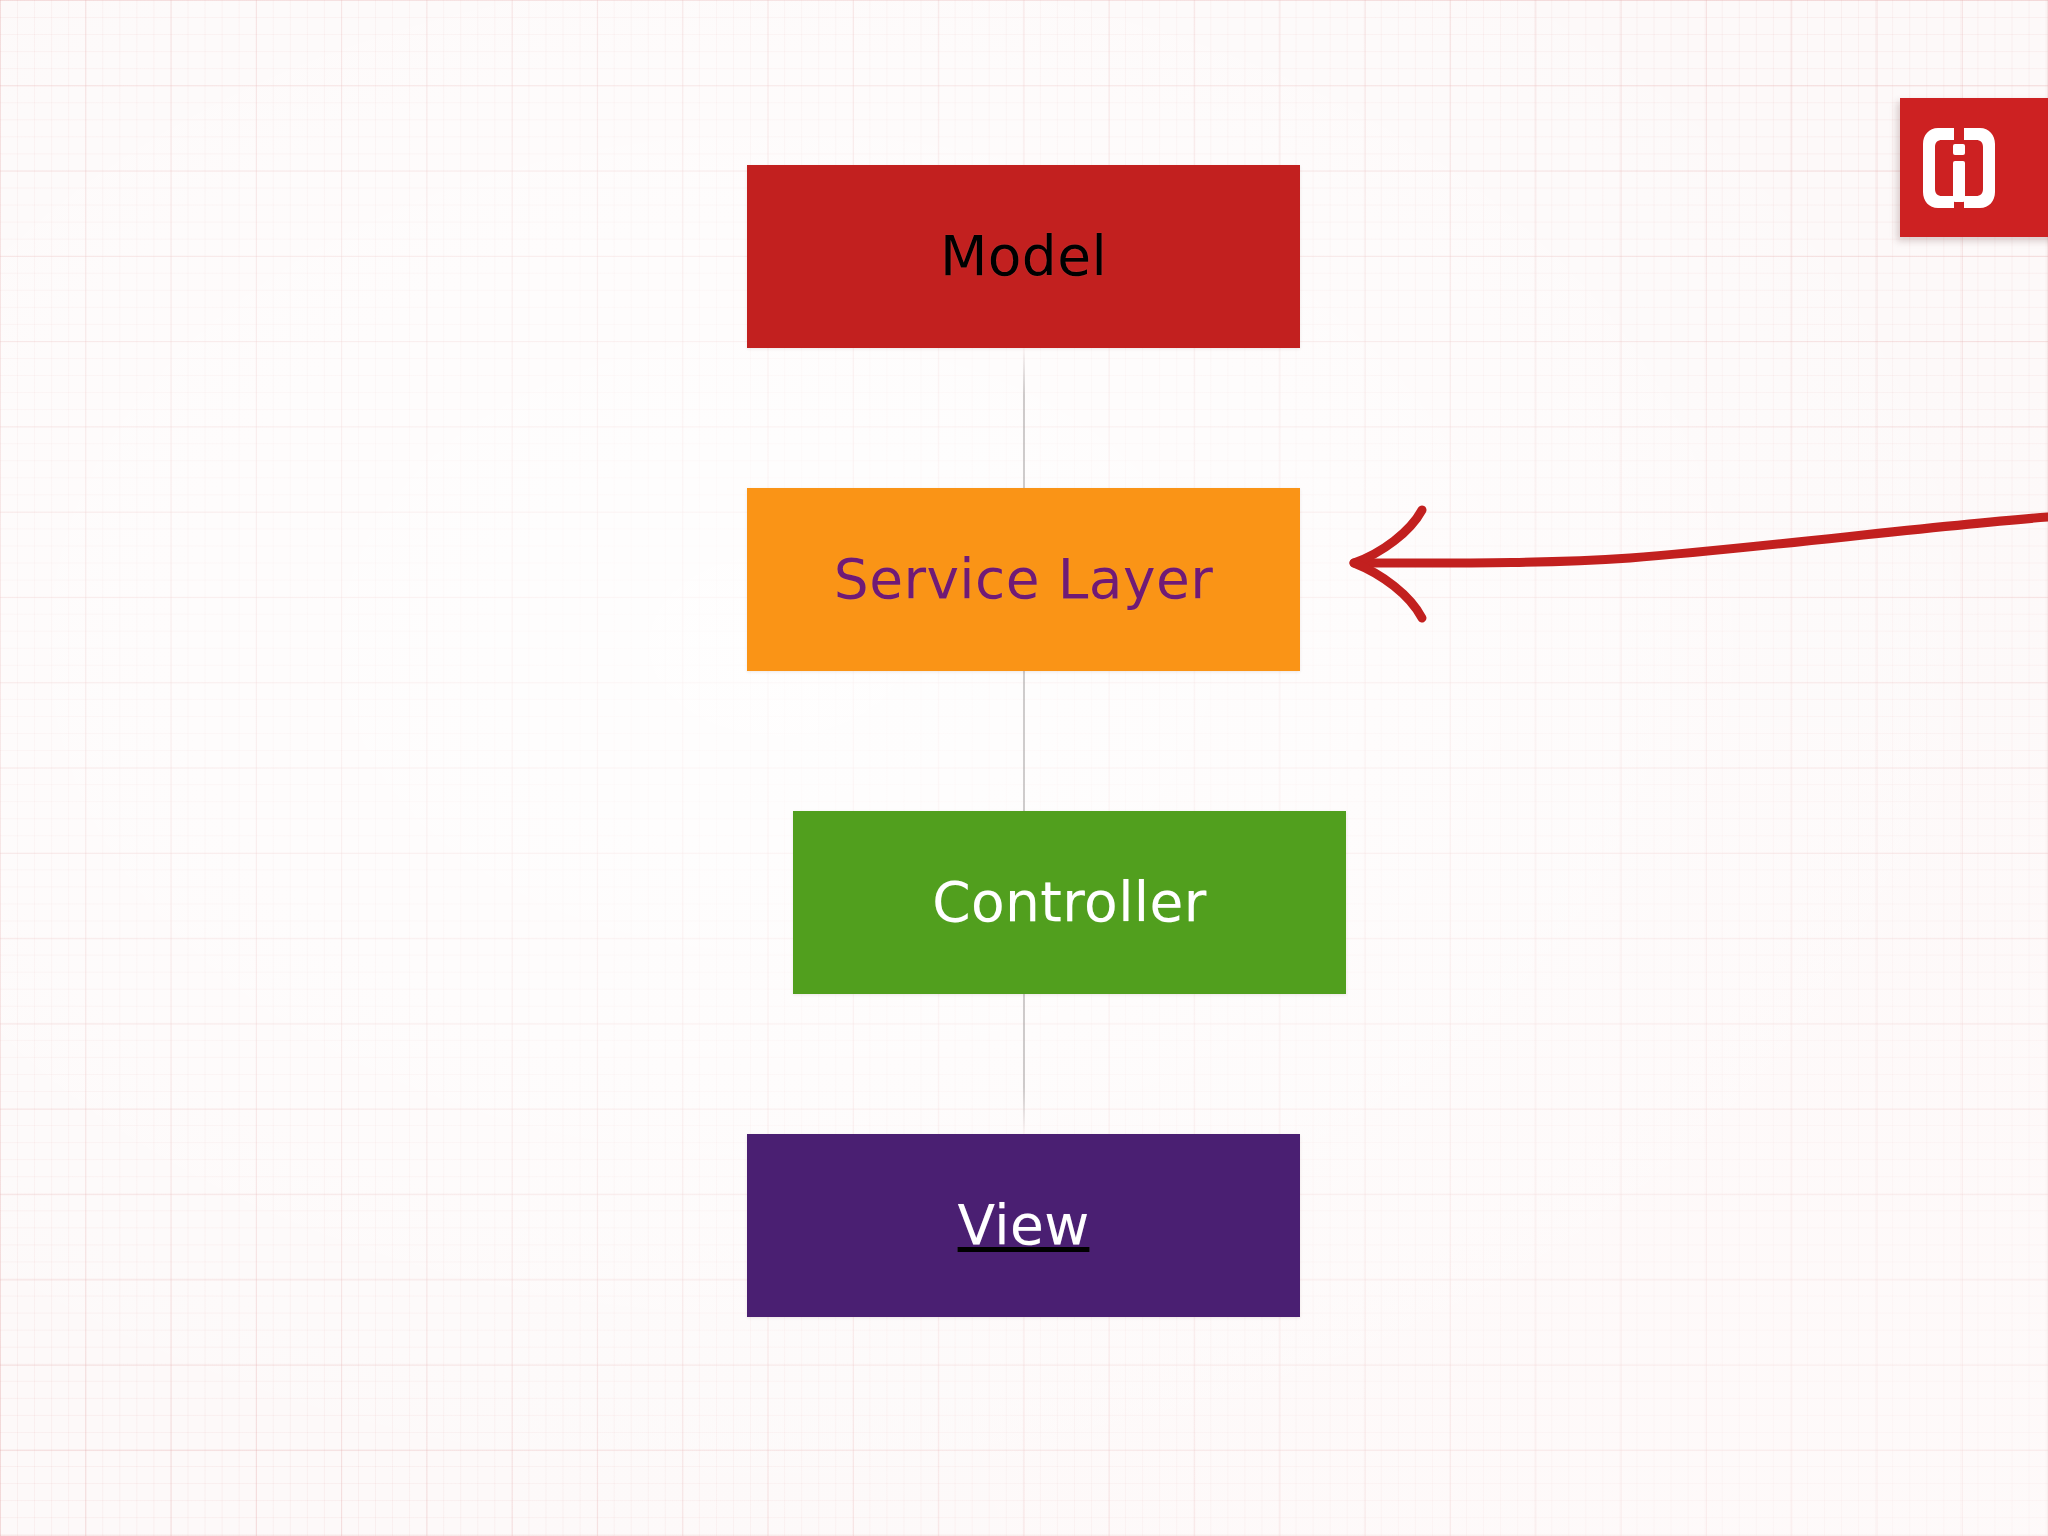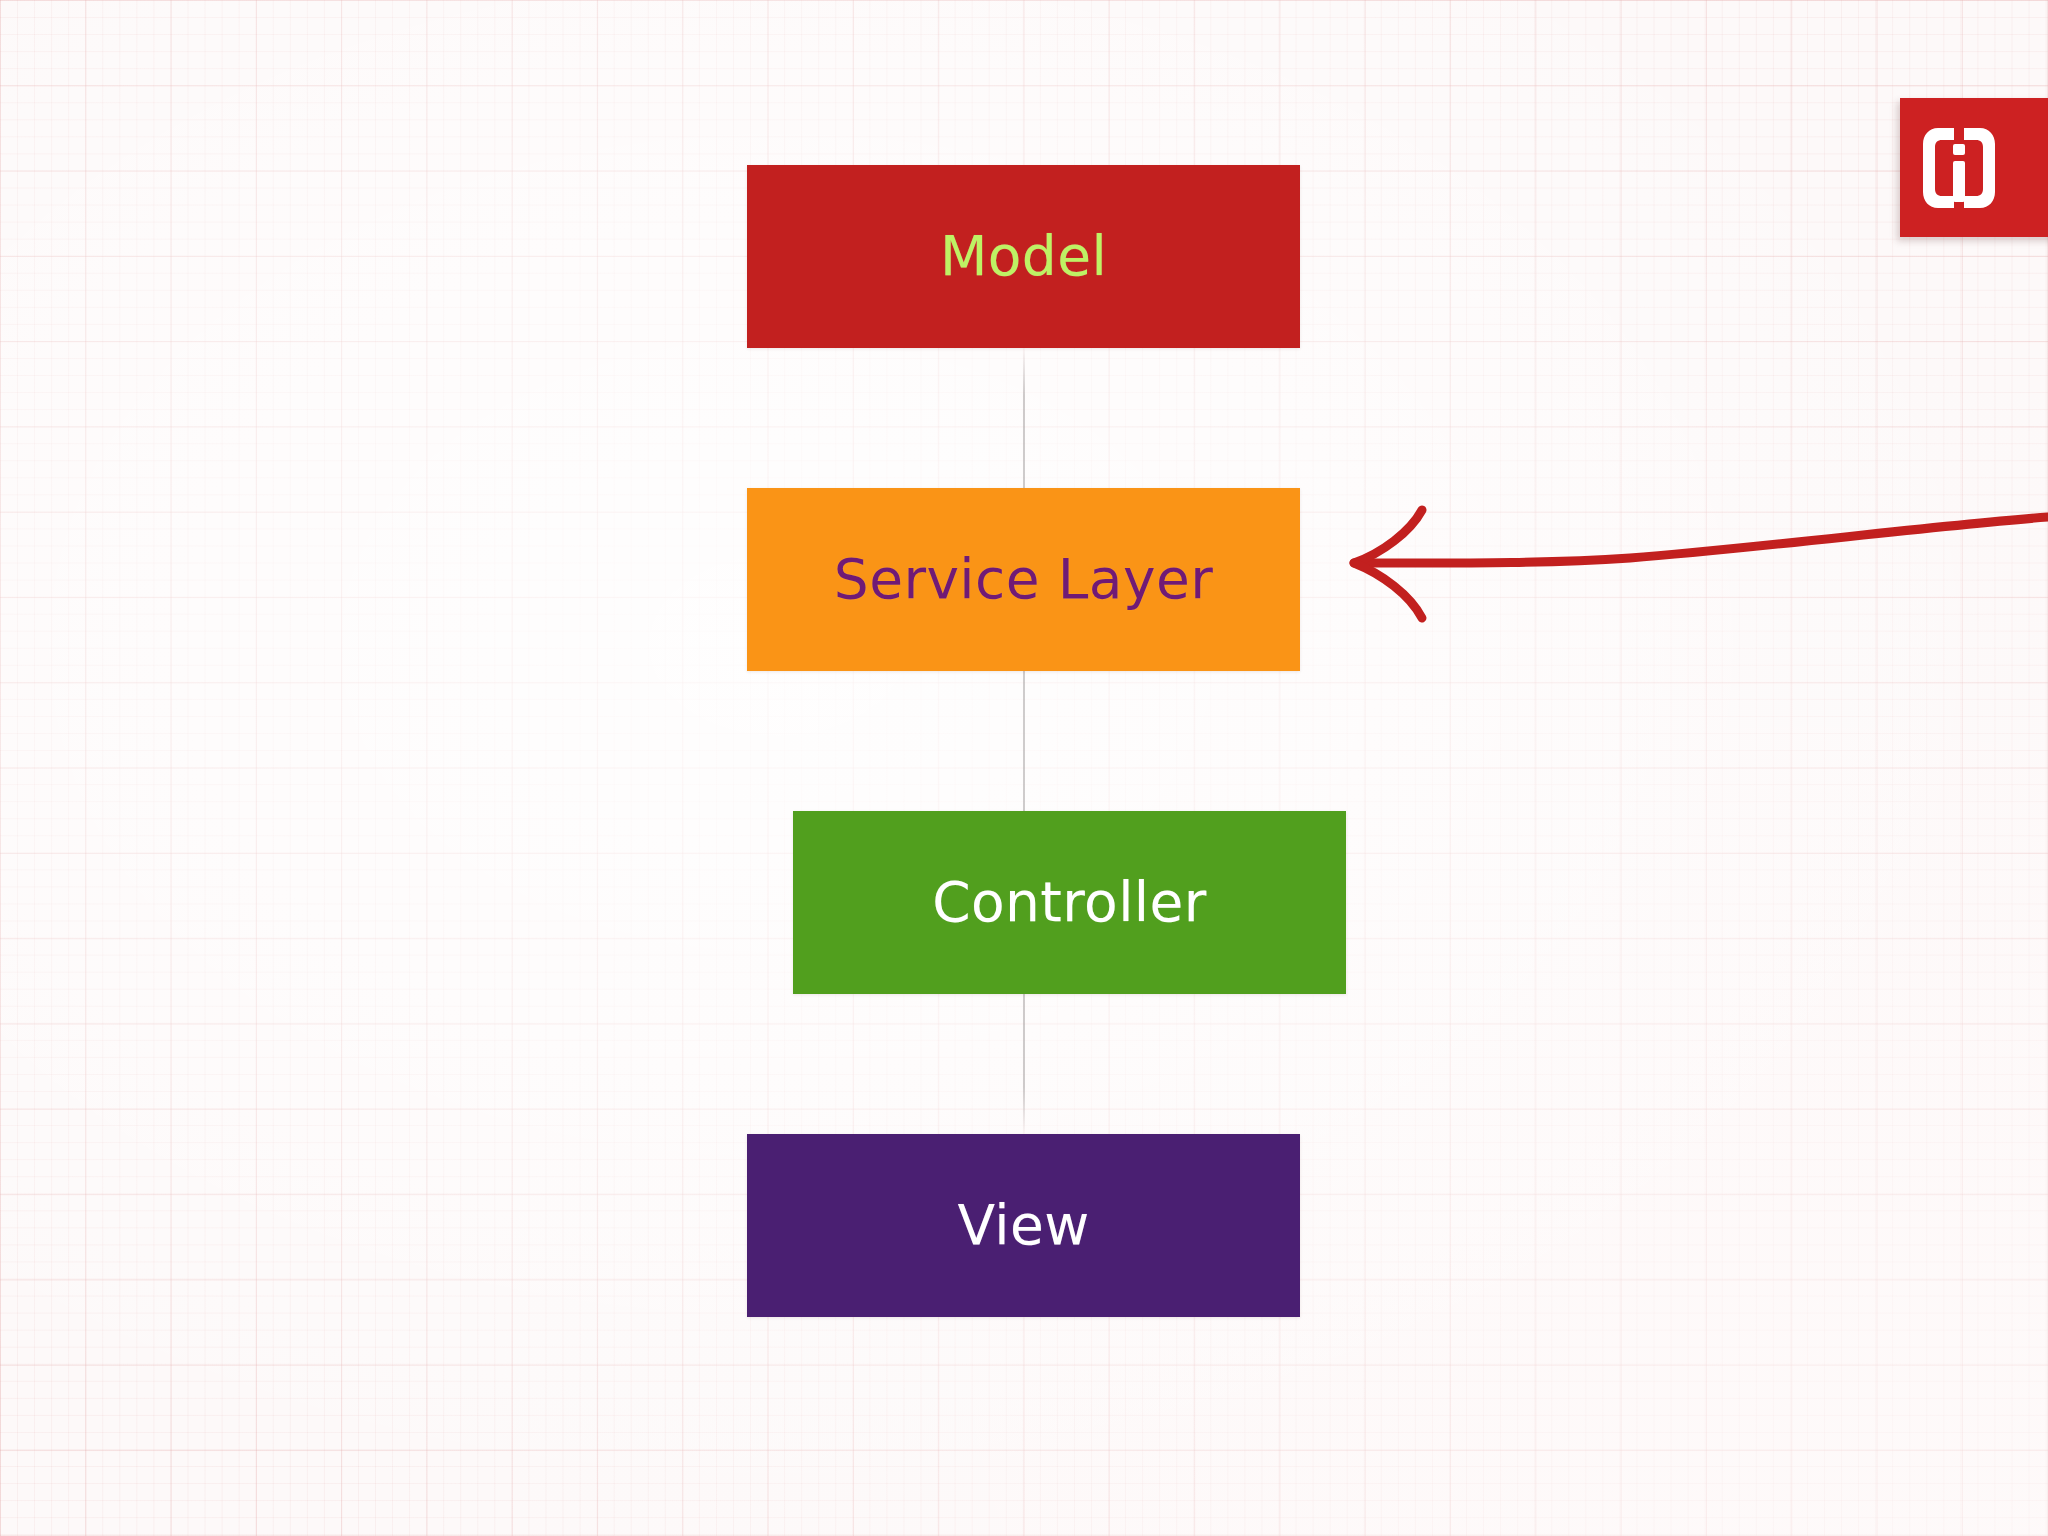--- a/index.html
+++ b/index.html
@@ -72,21 +72,21 @@
     font-weight: 400;
     letter-spacing: 0.4px;
     line-height: 1;
     white-space: nowrap;
     text-shadow: 0 0 1px rgba(255,255,255,0.25);
   }
 
   #layer-box-0 { top: 165px; }
   #layer-box-1 { top: 488px; }
   #layer-box-2 { top: 811px; }
-  #layer-box-3 { top: 1134px; }
+  #layer-box-3 { top: 1134px; text-decoration: underline; }
 
   
   #annotation-arrow {
     position: absolute;
     left: 1330px;
     top: 470px;
     width: 718px;
     height: 190px;
     pointer-events: none;
   }
@@ -115,21 +115,21 @@
 </head>
 <body>
 
 <div id="canvas" style="background-color: rgb(253, 249, 249);">
 
   <div id="paper-wash"></div>
 
   <div id="connector-spine" style="left: 1023px; top: 348px; height: 786px;"></div>
 
   <div class="layer-box" id="layer-box-0" style="background-color: rgb(194, 32, 31); left: 747px; top: 165px; width: 553px; height: 183px;">
-    <span class="layer-label" style="color: #bef264;">Model</span>
+    <span class="layer-label" style="color: #000000;">Model</span>
   </div>
 
   <div class="layer-box" id="layer-box-1" style="background-color: rgb(250, 148, 22); left: 747px; top: 488px; width: 553px; height: 183px;">
     <span class="layer-label" style="color: #701a75;">Service Layer</span>
   </div>
 
   <div class="layer-box" id="layer-box-2" style="background-color: rgb(81, 159, 30); left: 747px; top: 811px; width: 553px; height: 183px; margin-left: 46px;">
     <span class="layer-label" style="color: rgb(255, 255, 255);">Controller</span>
   </div>
 

